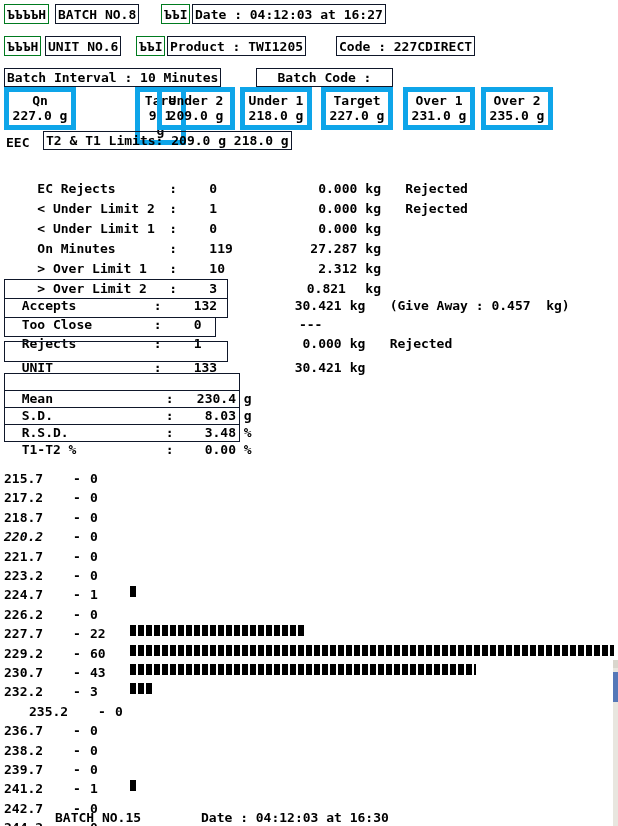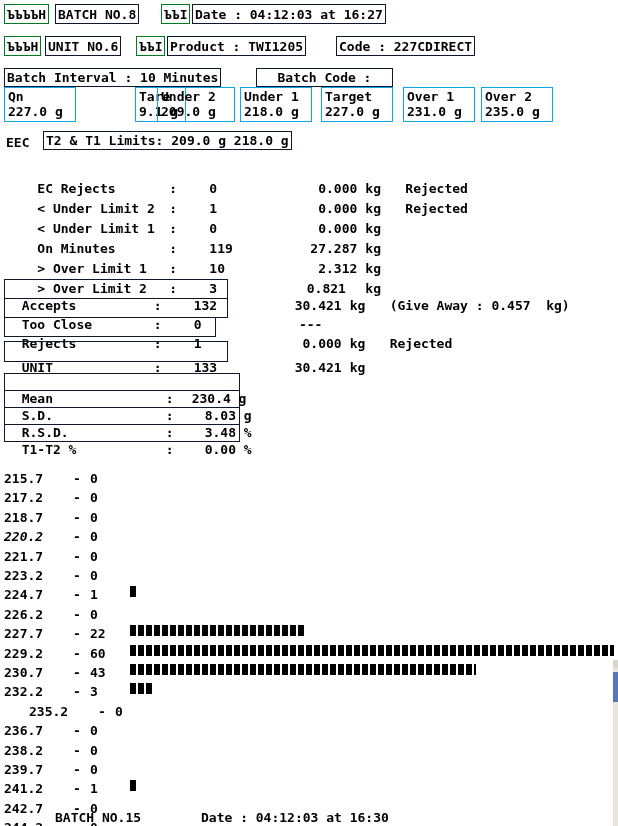--- a/index.html
+++ b/index.html
@@ -31,23 +31,24 @@
     align-items: center;
     box-sizing: border-box;
     padding: 0 2px;
     line-height: 1;
   }
 
   
   .chip {
     position: absolute;
     box-sizing: border-box;
-    border: 1px solid #0ea5e9;
+    border: 5px solid #0ea5e9;
     padding: 1px 3px 2px 3px;
     line-height: 15px;
+    text-align: center;
   }
   .chip .chip-label { display: block; }
   .chip .chip-value { display: block; }
 
   
   .stat-line { position: absolute; left: 6px; white-space: pre; }
 
   
   .hist-row { position: absolute; left: 4px; white-space: pre; }
   .hist-bar {
@@ -200,21 +201,21 @@
 <div class="stat-line" style="top:345px;">
   <span style="display:inline-block;width:132px;">UNIT</span><span style="display:inline-block;width:40px;">:</span><span style="display:inline-block;width:86px;">133</span><span style="display:inline-block;width:62px;text-align:right;">30.421</span><span style="display:inline-block;width:40px;padding-left:8px;">kg</span>
 </div>
 
 <div class="box-red" style="position:absolute; left:4px; top:373px; width:236px; height:18px;"></div>
 <div class="box-red" style="position:absolute; left:4px; top:390px; width:236px; height:18px;"></div>
 <div class="box-red" style="position:absolute; left:4px; top:407px; width:236px; height:18px;"></div>
 <div class="box-red" style="position:absolute; left:4px; top:424px; width:236px; height:18px;"></div>
 
 <div class="stat-line" style="top:376px;">
-  <span style="display:inline-block;width:144px;">Mean</span><span style="display:inline-block;width:26px;">:</span><span style="display:inline-block;width:60px;text-align:left;">230.4 g</span>
+  <span style="display:inline-block;width:144px;">Mean</span><span style="display:inline-block;width:26px;">:</span><span style="display:inline-block;width:60px;text-align:right;">230.4 g</span>
 </div>
 <div class="stat-line" style="top:393px;">
   <span style="display:inline-block;width:144px;">S.D.</span><span style="display:inline-block;width:26px;">:</span><span style="display:inline-block;width:60px;text-align:right;">8.03 g</span>
 </div>
 <div class="stat-line" style="top:410px;">
   <span style="display:inline-block;width:144px;">R.S.D.</span><span style="display:inline-block;width:26px;">:</span><span style="display:inline-block;width:60px;text-align:right;">3.48 %</span>
 </div>
 <div class="stat-line" style="top:427px;">
   <span style="display:inline-block;width:144px;">T1-T2 %</span><span style="display:inline-block;width:26px;">:</span><span style="display:inline-block;width:60px;text-align:right;">0.00 %</span>
 </div>

